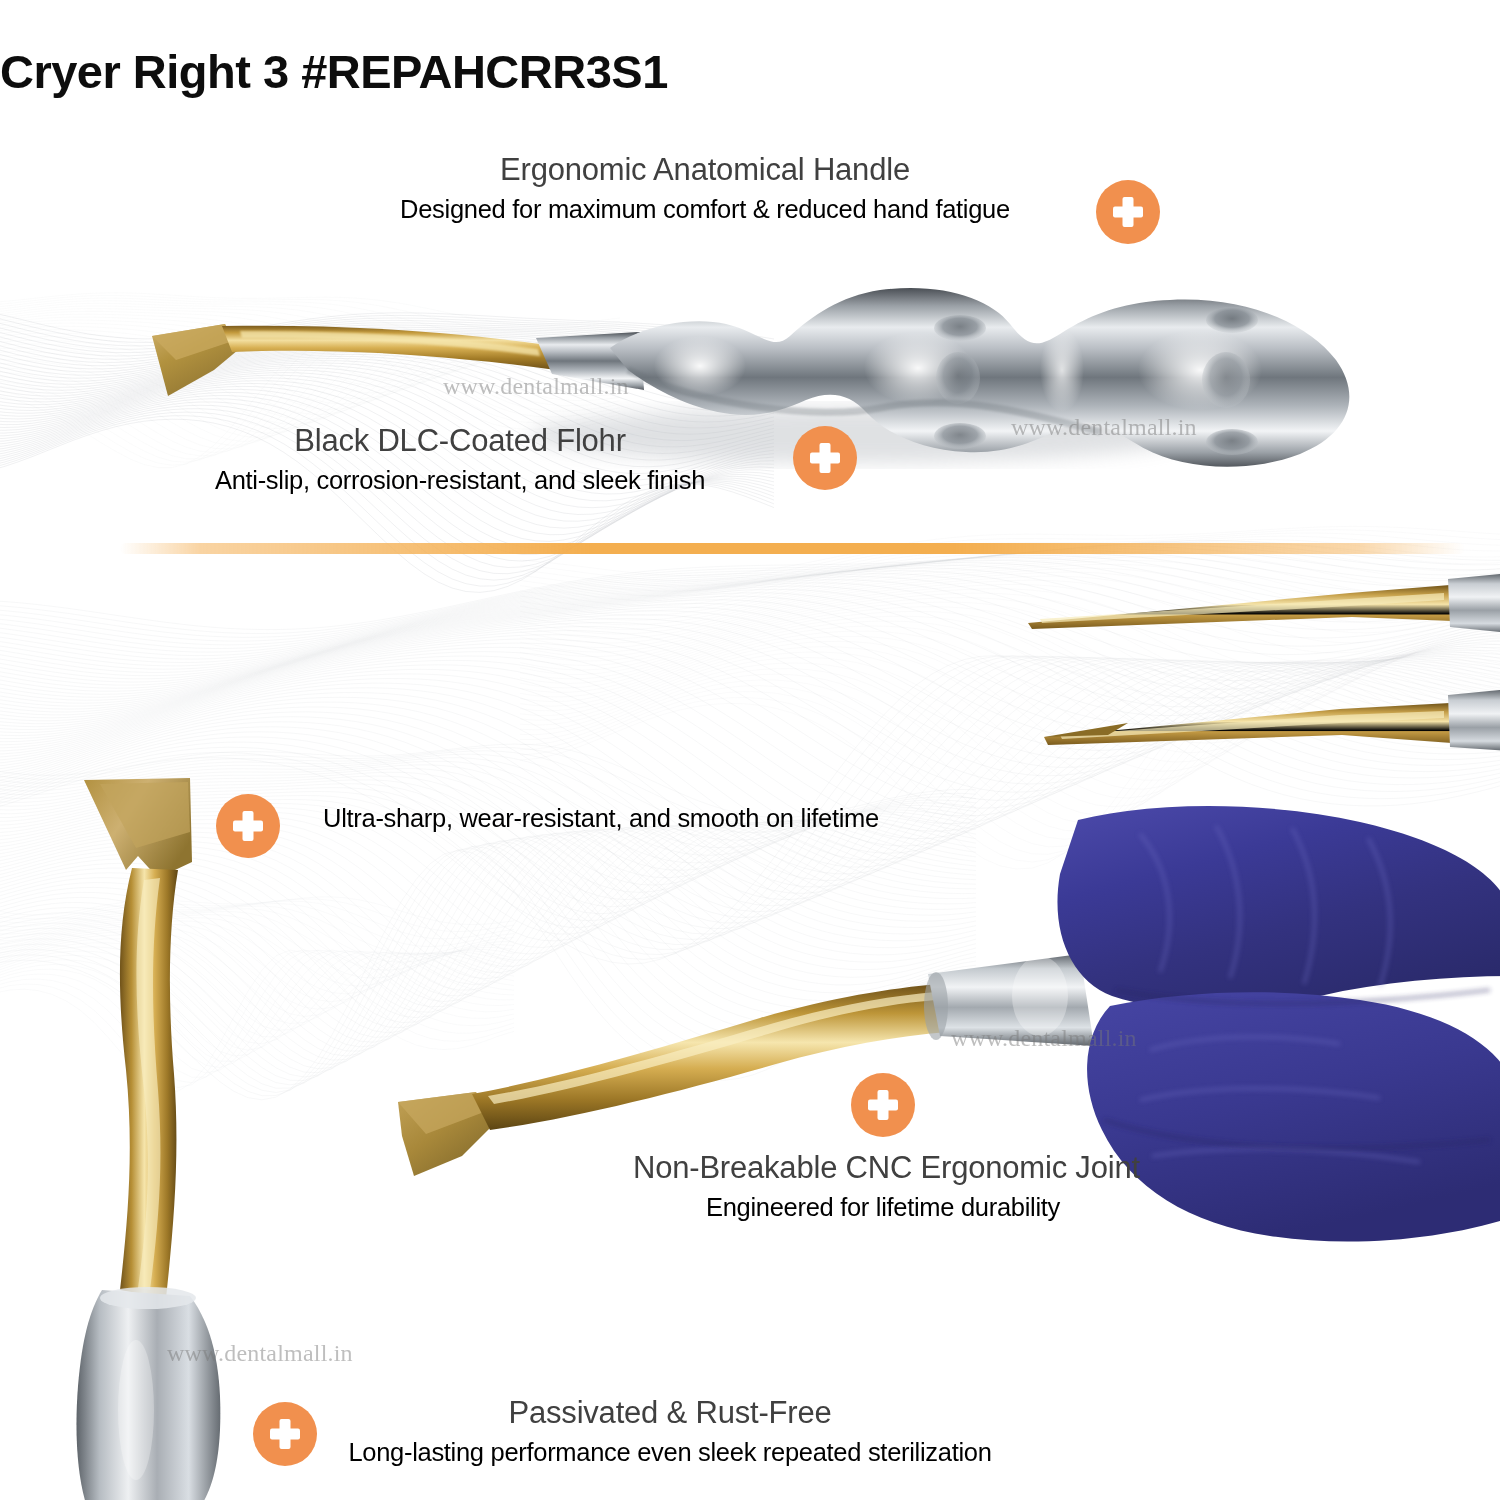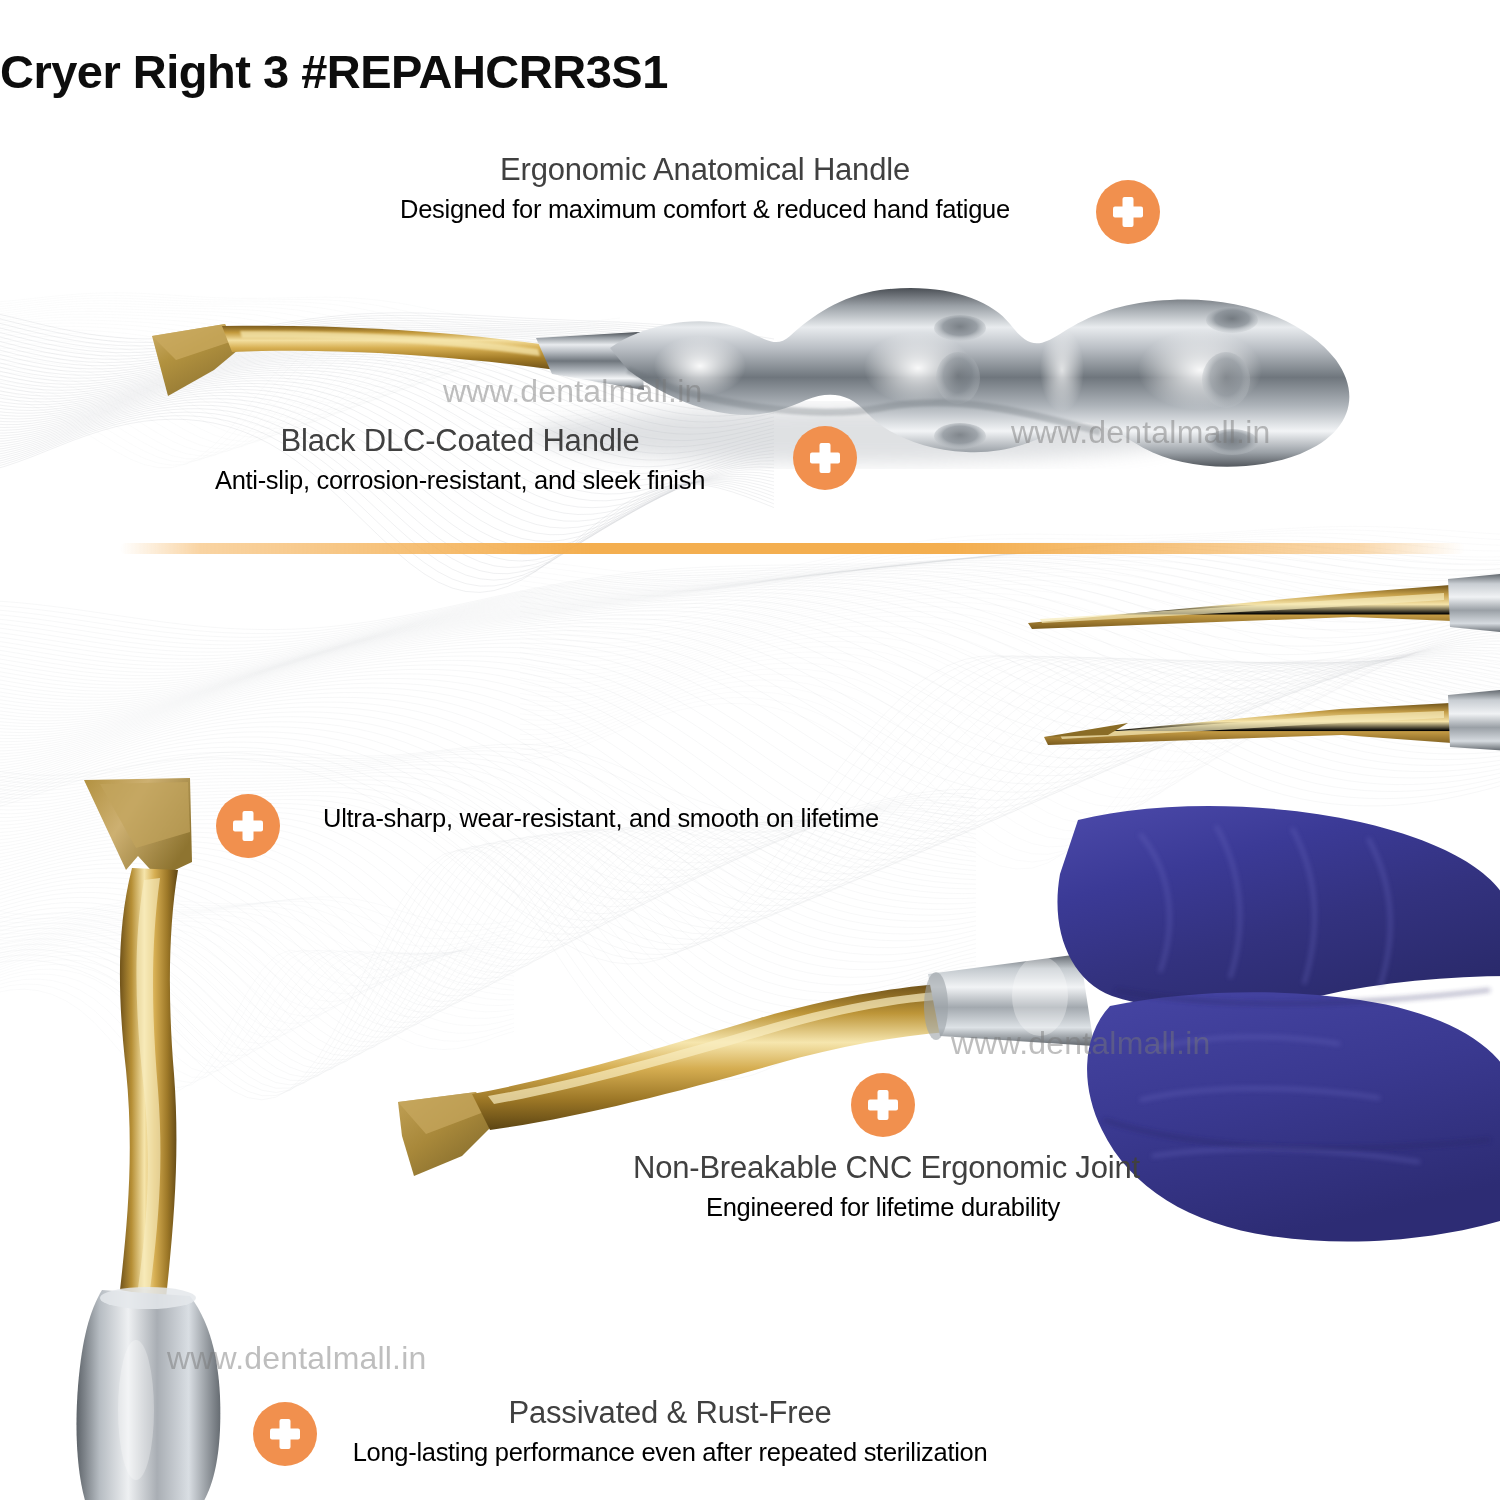--- a/index.html
+++ b/index.html
@@ -79,22 +79,22 @@
   .plus::before, .plus::after{
     content:""; position:absolute; background:#ffffff; border-radius:2px;
   }
   .plus::before{ left:50%; top:50%; width:30px; height:11px; transform:translate(-50%,-50%); }
   .plus::after { left:50%; top:50%; width:11px; height:30px; transform:translate(-50%,-50%); }
 
   
   .wm{
     position:absolute; z-index:25;
     color:rgba(120,120,120,.48);
-    font-size:32px; letter-spacing:0.2px;
-    font-family:Liberation Sans, sans-serif;
+    font-size:24px; letter-spacing:0.2px;
+    font-family:Liberation Serif, serif;
     white-space:nowrap;
     pointer-events:none;
   }
 
   
   .photo{ position:absolute; z-index:10; }
 
   
   #tool-top{ left:0px; top:220px; width:1420px; height:260px; z-index:12; }
 
@@ -633,39 +633,39 @@
 
   <div class="divider"></div>
 
   <div class="callout c-center" style="left:350px; top:152px; width:710px;">
     <div class="c-head">Ergonomic Anatomical Handle</div>
     <div class="c-sub" style="margin-top:7px;">Designed for maximum comfort &amp; reduced hand fatigue</div>
   </div>
   <div class="plus" style="left:1096px; top:180px;"></div>
 
   <div class="callout c-center" style="left:155px; top:423px; width:610px;">
-    <div class="c-head">Black DLC-Coated Handle</div>
+    <div class="c-head">Black DLC-Coated Flohr</div>
     <div class="c-sub" style="margin-top:7px;">Anti-slip, corrosion-resistant, and sleek finish</div>
   </div>
   <div class="plus" style="left:793px; top:426px;"></div>
 
   <div class="callout c-center" style="left:300px; top:797px; width:602px;">
     <div class="c-sub" style="margin-top:7px;">Ultra-sharp, wear-resistant, and smooth on lifetime</div>
   </div>
   <div class="plus" style="left:216px; top:794px;"></div>
 
   <div class="plus" style="left:851px; top:1073px;"></div>
   <div class="callout c-center" style="left:633px; top:1150px; width:500px;">
     <div class="c-head">Non-Breakable CNC Ergonomic Joint</div>
     <div class="c-sub" style="margin-top:7px;">Engineered for lifetime durability</div>
   </div>
 
   <div class="callout c-center" style="left:320px; top:1395px; width:700px;">
     <div class="c-head">Passivated &amp; Rust-Free</div>
-    <div class="c-sub" style="margin-top:7px;">Long-lasting performance even after repeated sterilization</div>
+    <div class="c-sub" style="margin-top:7px;">Long-lasting performance even sleek repeated sterilization</div>
   </div>
   <div class="plus" style="left:253px; top:1402px;"></div>
 
   <div class="wm" style="left:443px; top:373px;">www.dentalmall.in</div>
   <div class="wm" style="left:1011px; top:414px;">www.dentalmall.in</div>
   <div class="wm" style="left:951px; top:1025px;">www.dentalmall.in</div>
   <div class="wm" style="left:167px; top:1340px;">www.dentalmall.in</div>
 
 </div>
 

